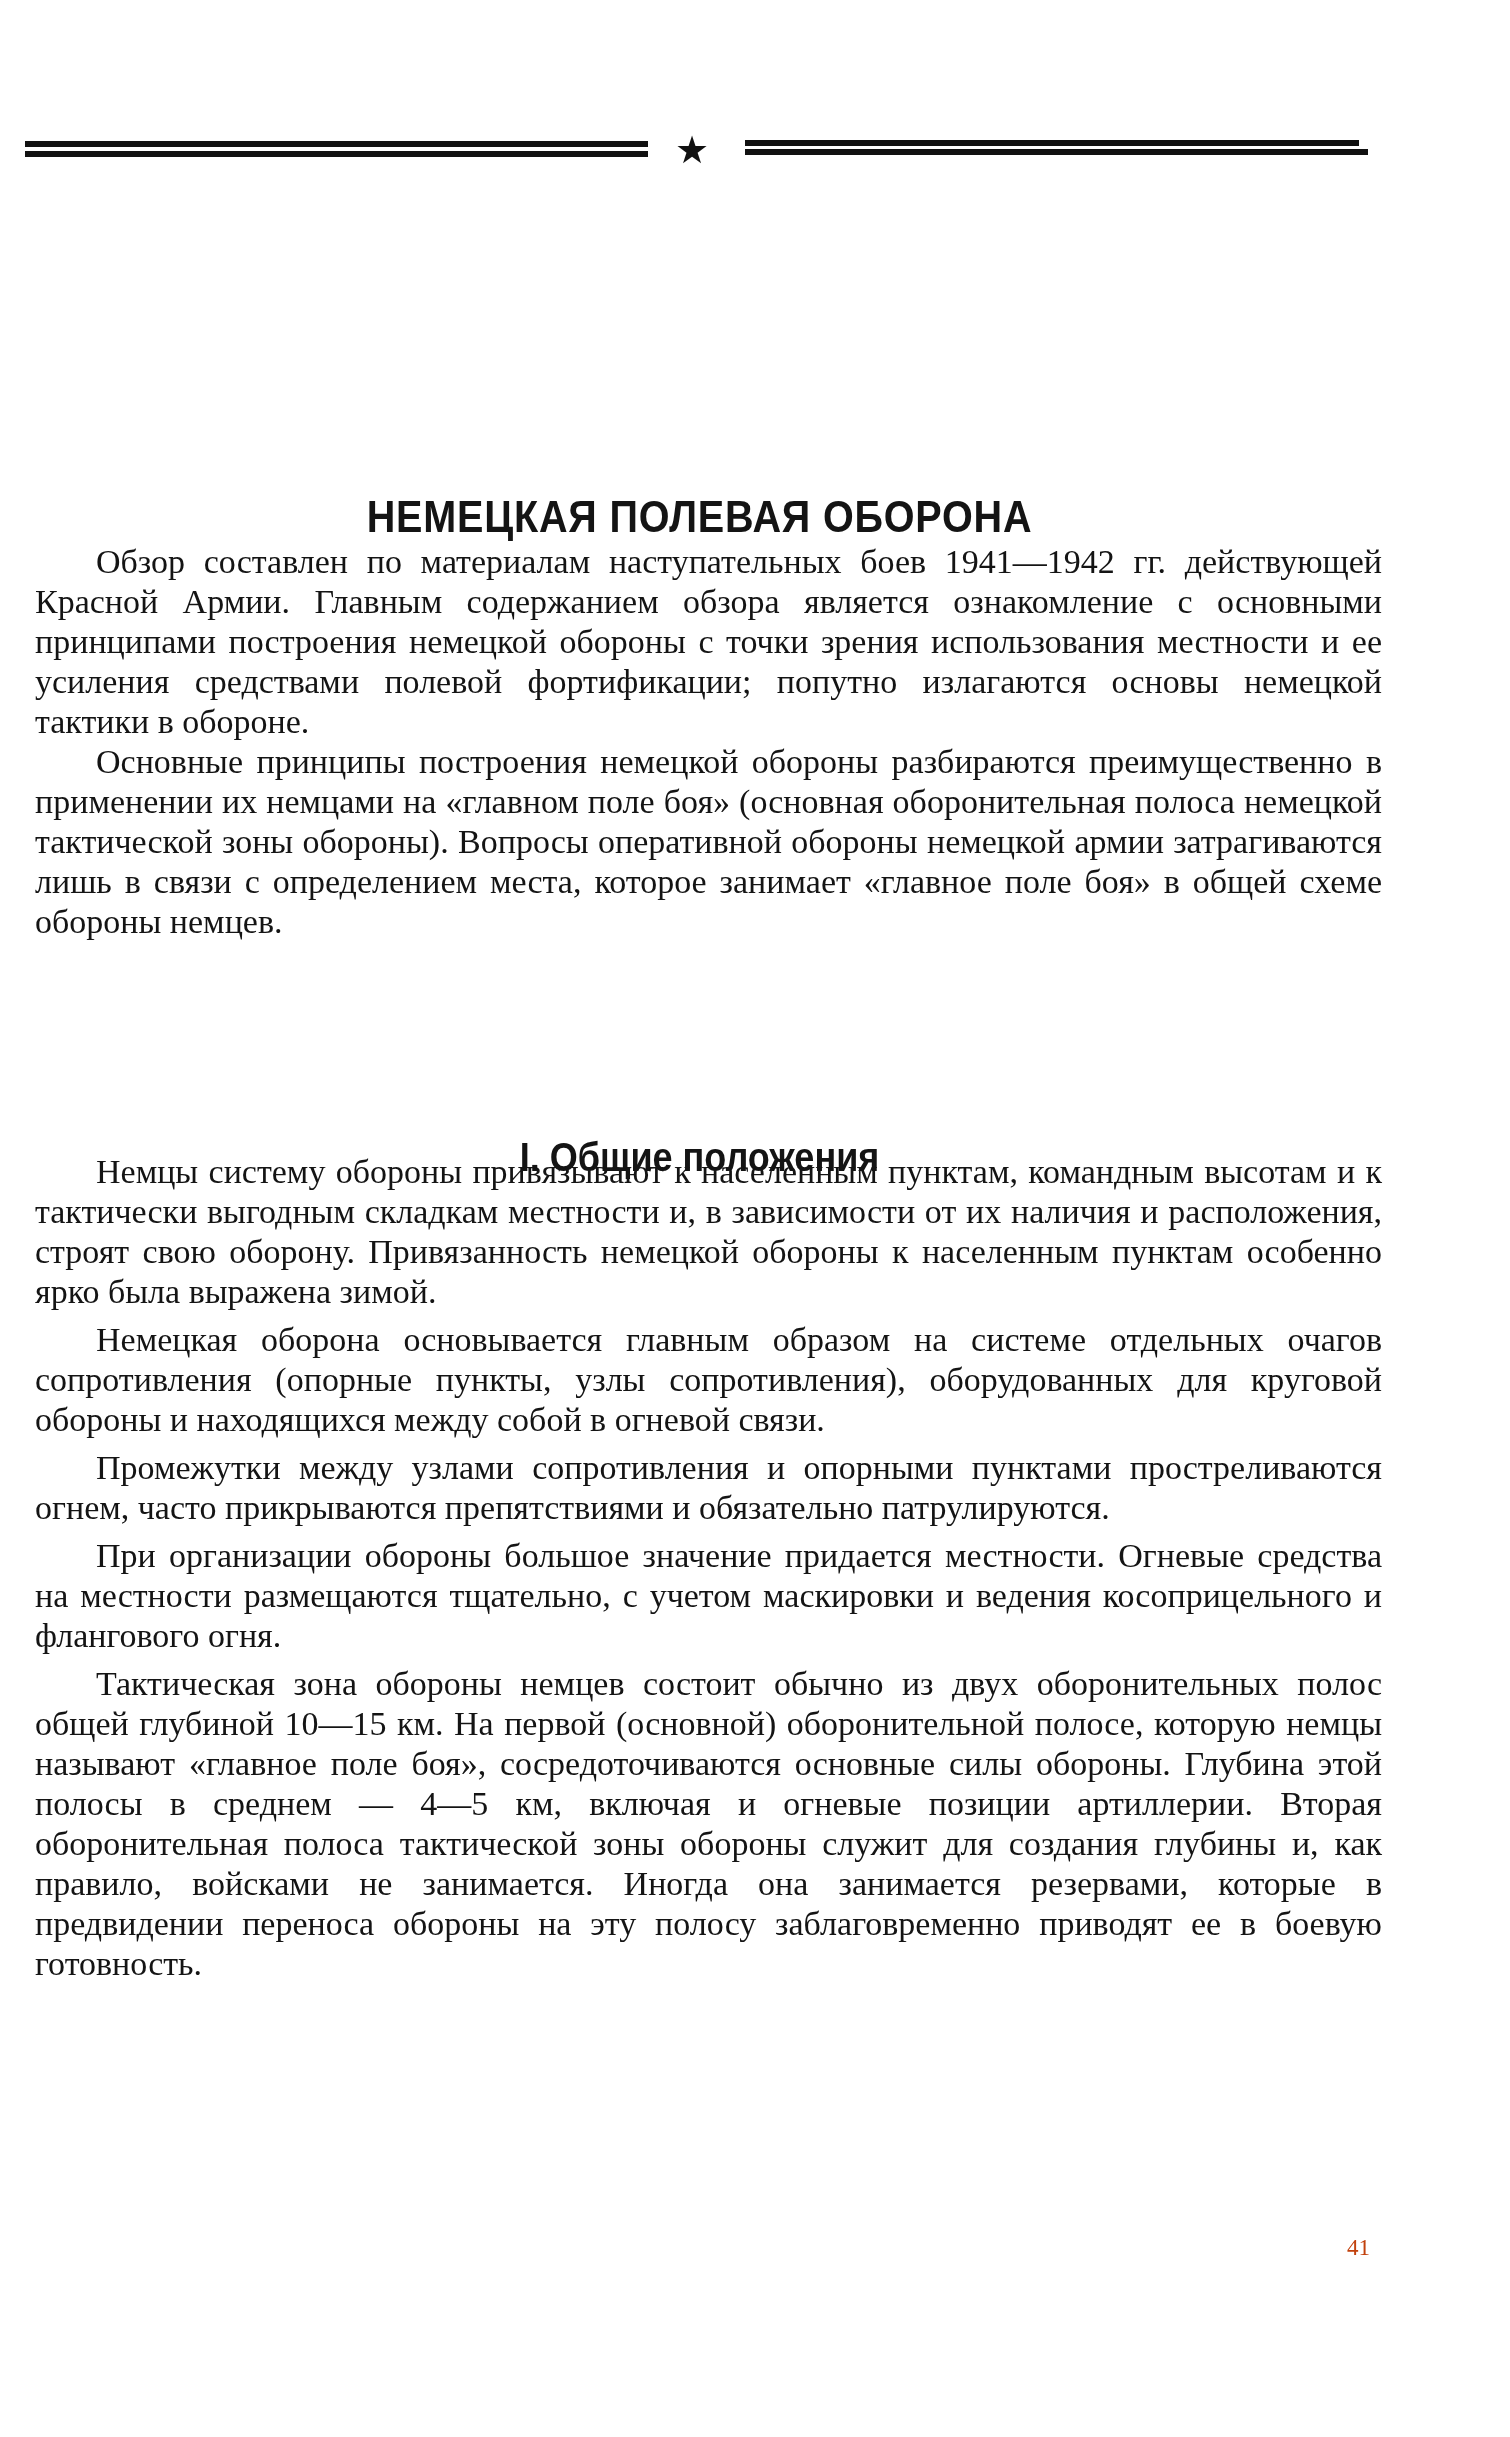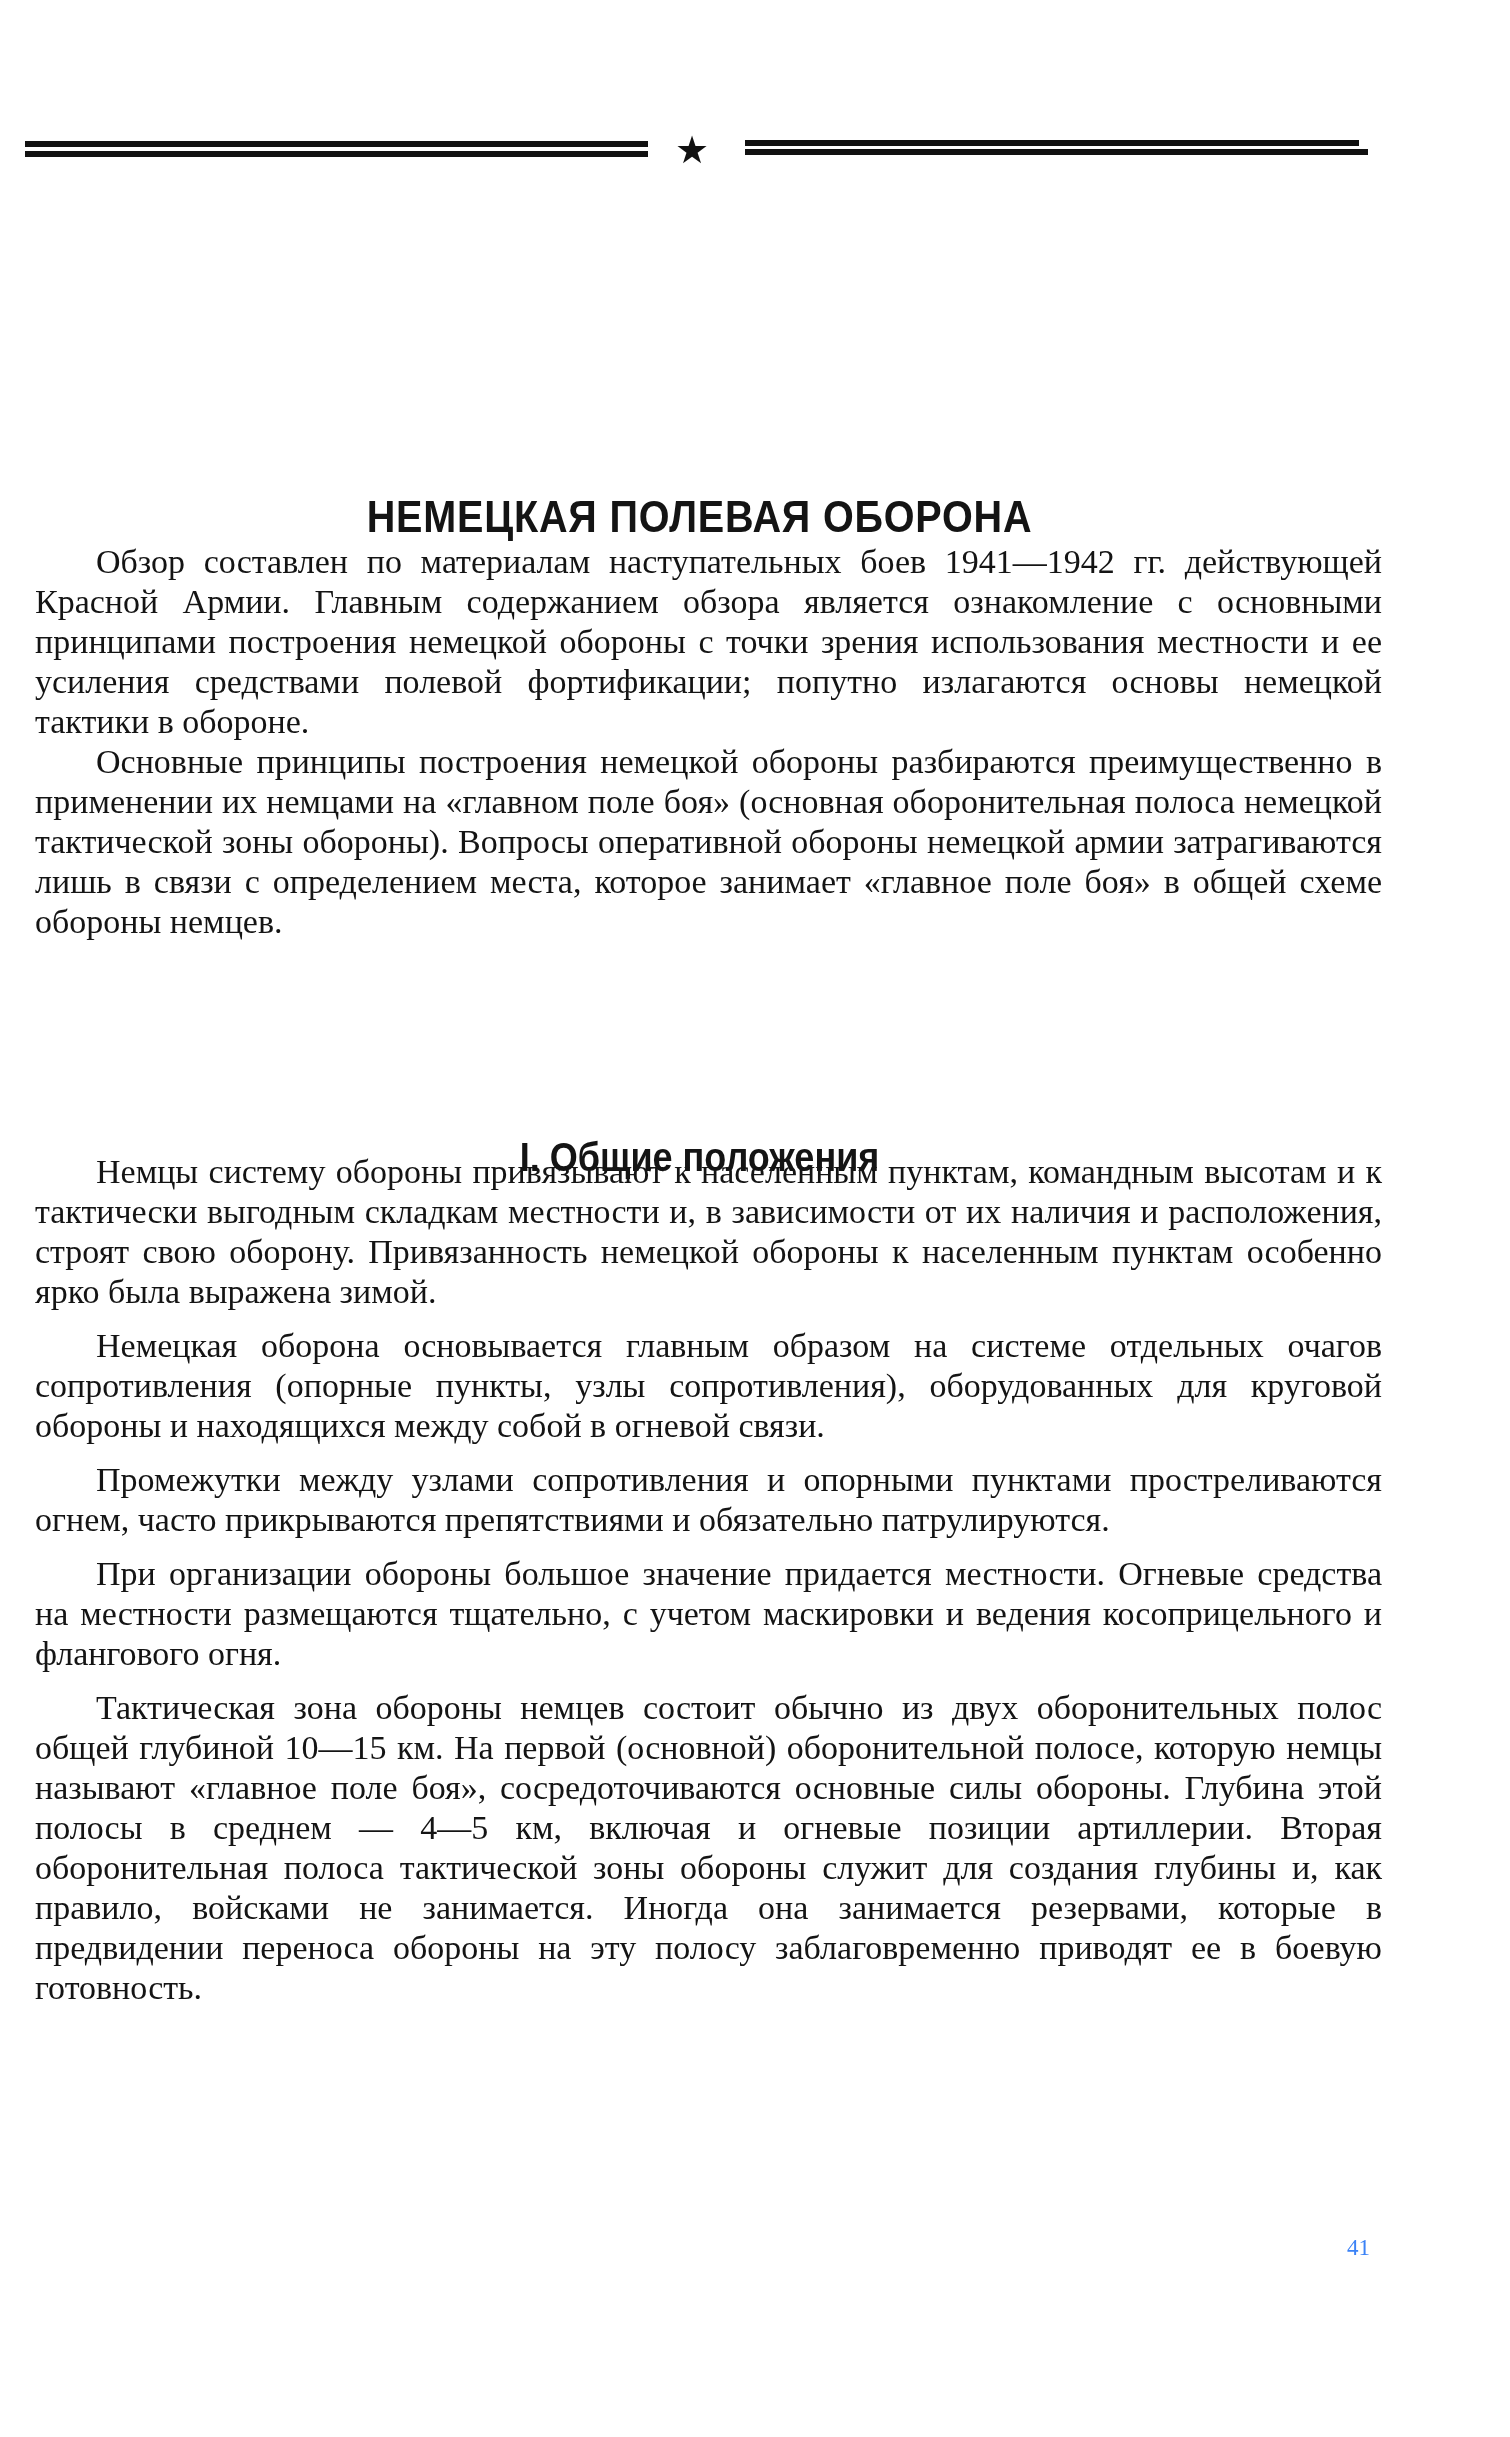--- a/index.html
+++ b/index.html
@@ -73,27 +73,27 @@
       left: 0;
       width: 1399px;
       text-align: center;
       font-family: "Liberation Sans", "DejaVu Sans", sans-serif;
       font-weight: bold;
       font-size: 40px;
       transform: scaleX(0.9);
       transform-origin: 700px 0;
     }
     .body-text { top: 1152px; }
-    .body-text p.gap { margin-top: 14px; }
+    .body-text p.gap { margin-top: 8px; }
     .page-number {
       position: absolute;
       left: 1347px;
       top: 2235px;
       font-size: 23px;
-      color: #3b82f6;
+      color: #c2410c;
     }
   </style>
 </head>
 <body>
 
 <div class="rule-block">
   <div class="rule l1"></div>
   <div class="rule l2"></div>
   <span class="star">★</span>
   <div class="rule r1"></div>

